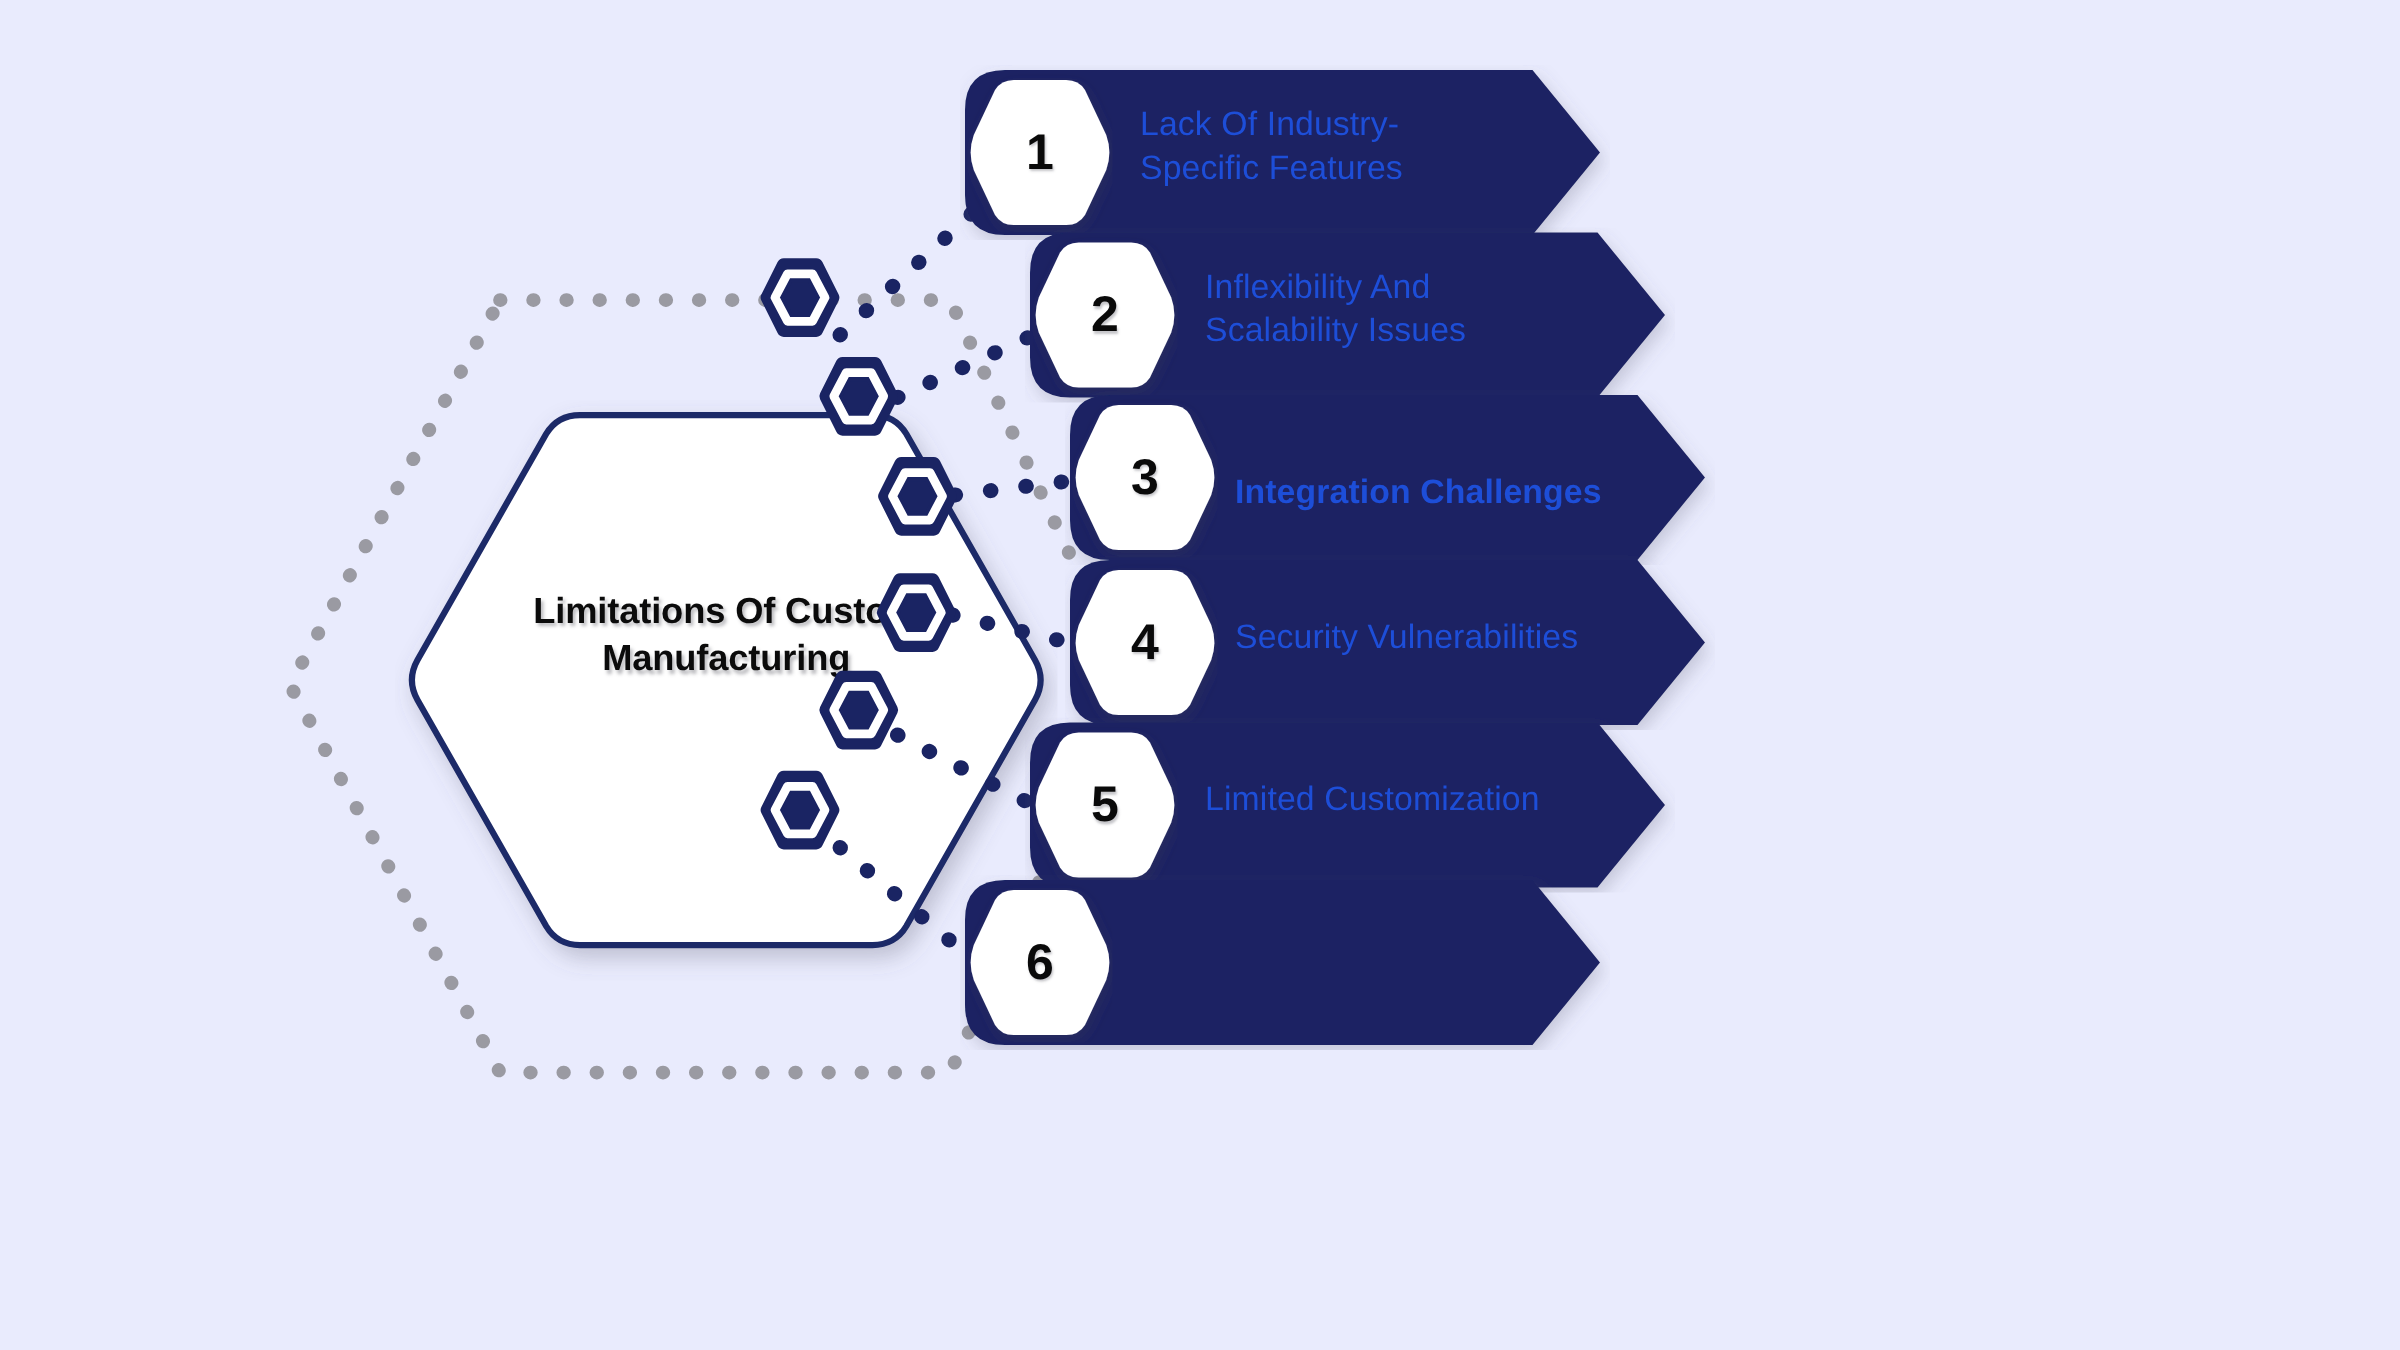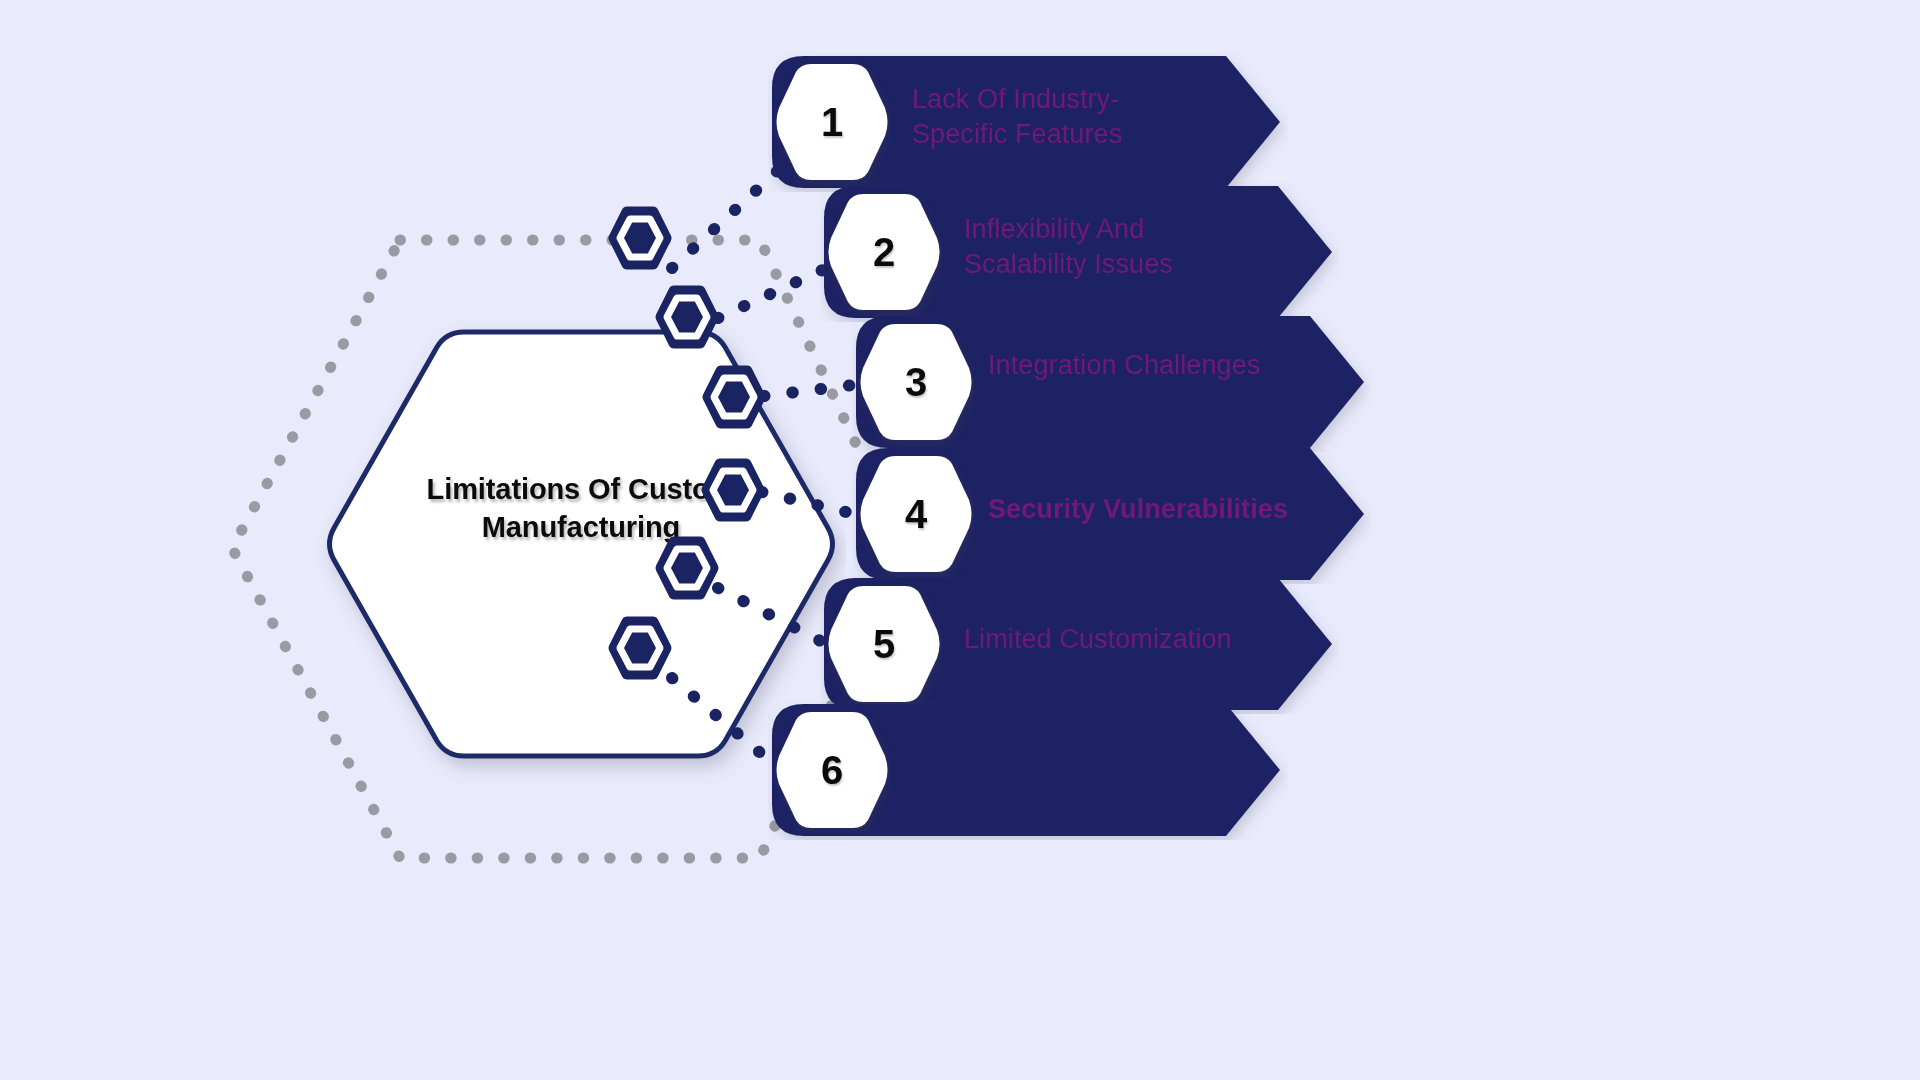--- a/index.html
+++ b/index.html
@@ -63,21 +63,21 @@
     position: absolute;
     height: 152px;
   }
   .bar-svg {
     position: absolute;
     left: 0;
     top: 0;
   }
   .bar-label {
     position: absolute;
-    color: #701a75;
+    color: #1d4ed8;
     font-size: 27px;
     font-weight: 500;
     line-height: 1.30;
     letter-spacing: 0.1px;
     white-space: pre-line;
   }
   .badge-wrap {
     position: absolute;
     width: 116px;
     height: 128px;
@@ -218,35 +218,35 @@
     <svg class="bar-svg" width="520" height="140" viewBox="0 0 520 140">
       <path d="M 36 4 L 458 4 L 512 70 L 458 136 L 36 136 Q 4 136 4 104 L 4 36 Q 4 4 36 4 Z" fill="#1a2463" filter="url(#barShadow)"></path>
     </svg>
     <div class="badge-wrap" style="left:6px; top:6px;">
       <svg width="116" height="128" viewBox="0 0 116 128" style="position:absolute;left:0;top:0;">
         <path d="M 37 6 L 79 6 Q 89 6 94 14 L 111 50 Q 116 64 111 78 L 94 114 Q 89 122 79 122
                  L 37 122 Q 27 122 22 114 L 5 78 Q 0 64 5 50 L 22 14 Q 27 6 37 6 Z" fill="#ffffff" filter="url(#badgeShadow)"></path>
       </svg>
       <span class="badge-num">3</span>
     </div>
-    <div class="bar-label" style="left:136px; top:36px; width:350px;">Integration Challenges</div>
+    <div class="bar-label" style="left:136px; top:64px; width:350px;font-weight:bold;">Integration Challenges</div>
   </div>
 
   <div class="item-row" style="left:852px; top:444px; width:520px;">
     <svg class="bar-svg" width="520" height="140" viewBox="0 0 520 140">
       <path d="M 36 4 L 458 4 L 512 70 L 458 136 L 36 136 Q 4 136 4 104 L 4 36 Q 4 4 36 4 Z" fill="#1a2463" filter="url(#barShadow)"></path>
     </svg>
     <div class="badge-wrap" style="left:6px; top:6px;">
       <svg width="116" height="128" viewBox="0 0 116 128" style="position:absolute;left:0;top:0;">
         <path d="M 37 6 L 79 6 Q 89 6 94 14 L 111 50 Q 116 64 111 78 L 94 114 Q 89 122 79 122
                  L 37 122 Q 27 122 22 114 L 5 78 Q 0 64 5 50 L 22 14 Q 27 6 37 6 Z" fill="#ffffff" filter="url(#badgeShadow)"></path>
       </svg>
       <span class="badge-num">4</span>
     </div>
-    <div class="bar-label" style="left:136px; top:48px; width:350px;font-weight:bold;">Security Vulnerabilities</div>
+    <div class="bar-label" style="left:136px; top:48px; width:350px;">Security Vulnerabilities</div>
   </div>
 
   <div class="item-row" style="left:820px; top:574px; width:520px;">
     <svg class="bar-svg" width="520" height="140" viewBox="0 0 520 140">
       <path d="M 36 4 L 458 4 L 512 70 L 458 136 L 36 136 Q 4 136 4 104 L 4 36 Q 4 4 36 4 Z" fill="#1a2463" filter="url(#barShadow)"></path>
     </svg>
     <div class="badge-wrap" style="left:6px; top:6px;">
       <svg width="116" height="128" viewBox="0 0 116 128" style="position:absolute;left:0;top:0;">
         <path d="M 37 6 L 79 6 Q 89 6 94 14 L 111 50 Q 116 64 111 78 L 94 114 Q 89 122 79 122
                  L 37 122 Q 27 122 22 114 L 5 78 Q 0 64 5 50 L 22 14 Q 27 6 37 6 Z" fill="#ffffff" filter="url(#badgeShadow)"></path>

